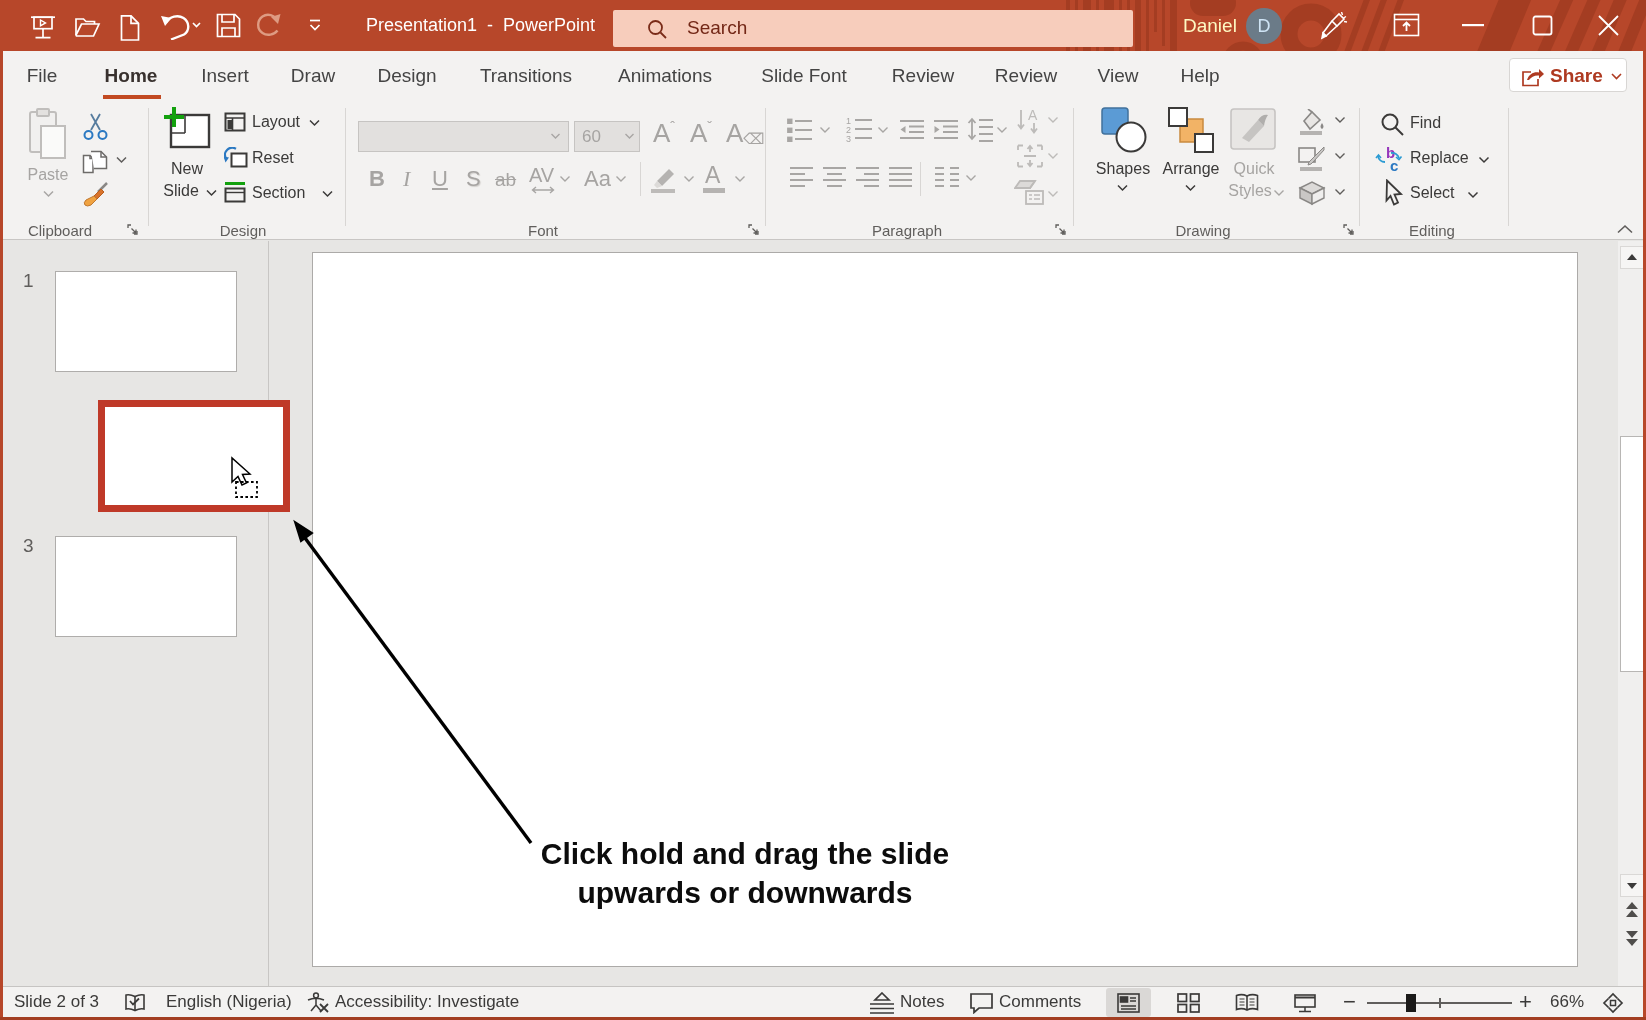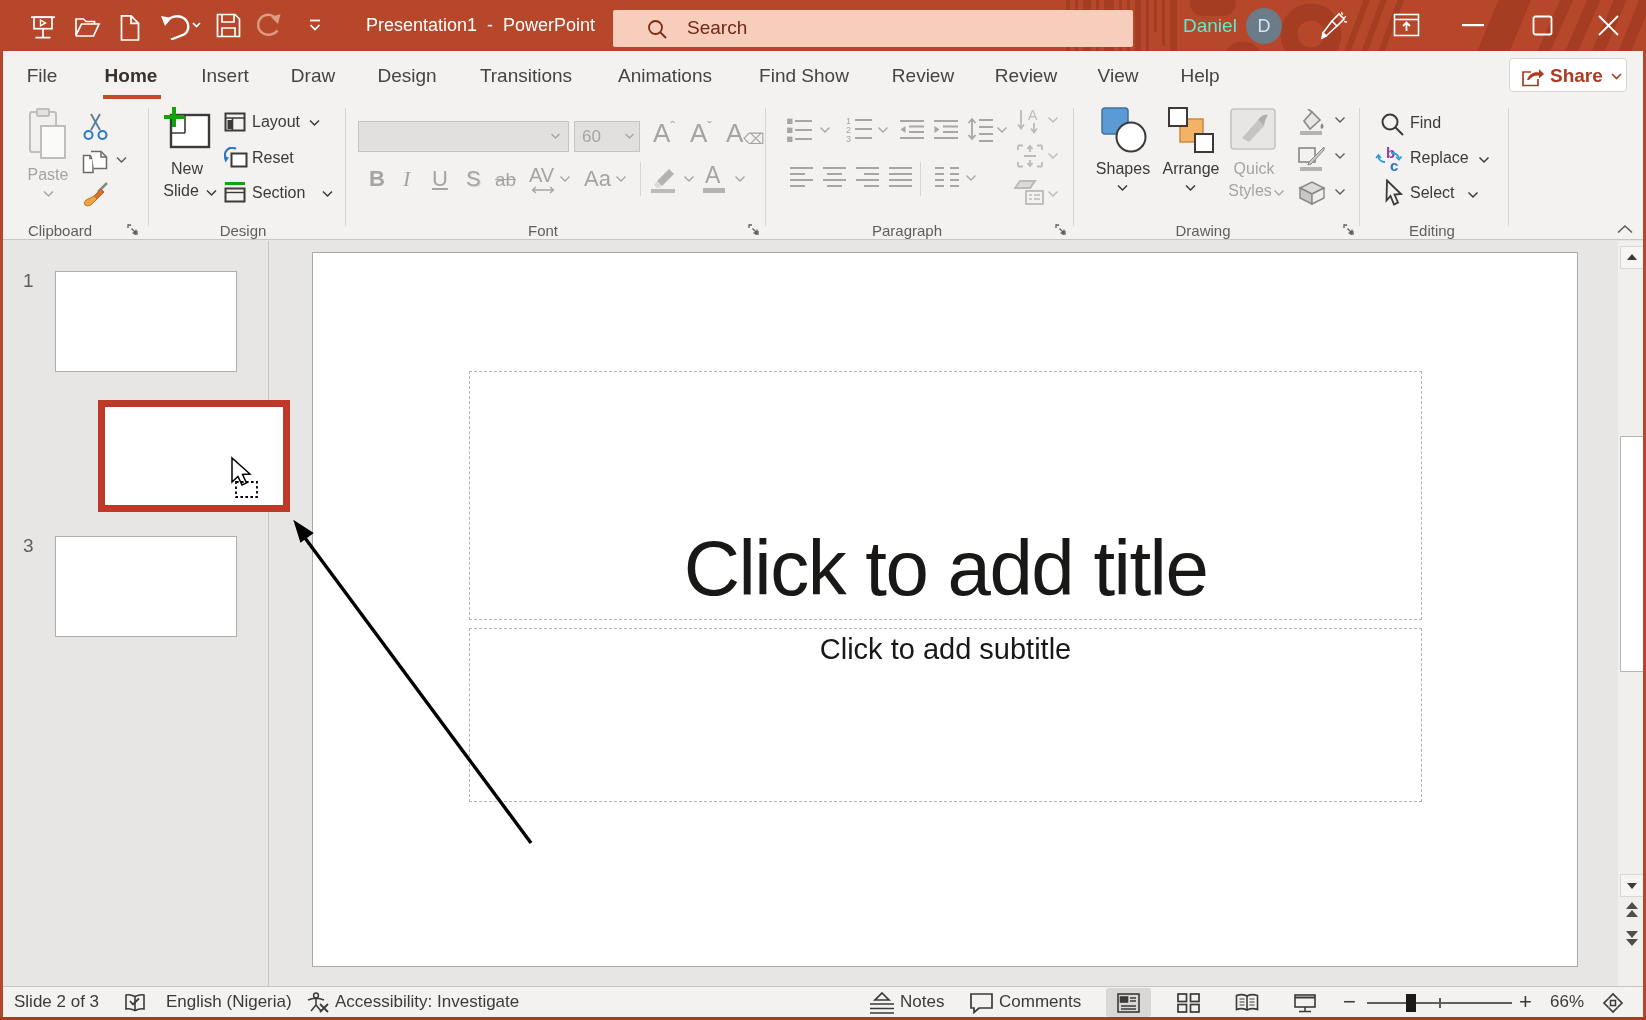--- a/index.html
+++ b/index.html
@@ -120,21 +120,21 @@
   <path d="M4.5 6 L9 10.5 L13.5 6"></path>
 </svg>
 <div id="titletext" style="left:366px">Presentation1&nbsp;&nbsp;-&nbsp;&nbsp;PowerPoint</div>
 <div id="search">
   <svg class="abs" style="left:33px;top:8px" width="22" height="22" viewBox="0 0 22 22" fill="none" stroke="#7A2B18" stroke-width="1.8">
     <circle cx="9.5" cy="9.5" r="6.5"></circle>
     <path d="M14.5 14.5 L20 20"></path>
   </svg>
   <div class="stext">Search</div>
 </div>
-<div class="abs" style="left:1183px;top:0;height:42px;line-height:51px;color:#5eead4;font-size:19px">Daniel</div>
+<div class="abs" style="left:1183px;top:0;height:42px;line-height:51px;color:#fef9c3;font-size:19px">Daniel</div>
 <div class="abs" style="left:1246px;top:8px;width:36px;height:36px;border-radius:50%;background:#6B7B88;color:#CFE4F5;text-align:center;line-height:36px;font-size:18px">D</div>
 <svg class="abs" style="left:1318px;top:12px" width="30" height="28" viewBox="0 0 30 28" fill="none" stroke="#fff" stroke-width="1.6">
   <path d="M14 9 L21 2 L26 7 L19 14 Z"></path>
   <path d="M14 9 L5 21 L8 24 L19 14"></path>
   <path d="M5 21 L8 24 L4 26 Z" fill="#fff"></path>
   <path d="M23.5 0 L24.5 3 M28 4.5 L25.5 6 M29 10 L26 9.5" stroke-width="1.4"></path>
 </svg>
 <svg class="abs" style="left:1393px;top:13px" width="27" height="25" viewBox="0 0 27 25" fill="none" stroke="#fff" stroke-width="1.6">
   <rect x="1.5" y="1.5" width="24" height="21"></rect>
   <path d="M1.5 6.5 H25.5"></path>
@@ -151,21 +151,21 @@
     </svg>
 </div>
 <div id="tabrow">
   <div class="tab" style="left:39px;transform:translateX(-50%)">File</div>
   <div class="tab home" style="left:128px;transform:translateX(-50%)">Home</div>
   <div class="tab" style="left:222px;transform:translateX(-50%)">Insert</div>
   <div class="tab" style="left:310px;transform:translateX(-50%)">Draw</div>
   <div class="tab" style="left:404px;transform:translateX(-50%)">Design</div>
   <div class="tab" style="left:523px;transform:translateX(-50%)">Transitions</div>
   <div class="tab" style="left:662px;transform:translateX(-50%)">Animations</div>
-  <div class="tab" style="left:801px;transform:translateX(-50%)">Find Show</div>
+  <div class="tab" style="left:801px;transform:translateX(-50%)">Slide Font</div>
   <div class="tab" style="left:920px;transform:translateX(-50%)">Review</div>
   <div class="tab" style="left:1023px;transform:translateX(-50%)">Review</div>
   <div class="tab" style="left:1115px;transform:translateX(-50%)">View</div>
   <div class="tab" style="left:1197px;transform:translateX(-50%)">Help</div>
   <div id="homeline"></div>
   <div id="sharebtn">
     <svg class="abs" style="left:11px;top:7px" width="24" height="21" viewBox="0 0 24 21" fill="none" stroke="#AE3A21" stroke-width="1.7">
       <path d="M10 6 H2 V19.5 H17 V13"></path>
       <path d="M6 14 C8 8 13 5.5 18 6.5 L18 3 L23 8 L18 12.5 L18 9.5 C14 9 10 11 8 14 Z" fill="#AE3A21" stroke="none"></path>
     </svg>
@@ -499,27 +499,22 @@
       <div class="inner"></div>
     </div>
   <svg class="abs" style="left:226px;top:214px" width="48" height="52" viewBox="0 0 48 52">
     <path d="M3 3 L3 27 L9 21.5 L13 30 L17.5 28 L13.5 19.5 L21 19 Z" fill="#fff" stroke="#000" stroke-width="1.5"></path>
     <rect x="7" y="27" width="21" height="15" fill="none" stroke="#000" stroke-width="1.8" stroke-dasharray="2.6 2.4"></rect>
   </svg>
 
   <div class="thumb" style="left:52px;top:295px;width:182px;height:101px"></div>
   <div class="tnum" style="left:20px;top:294px">3</div>
   <div id="slide">
-    <div class="ph" id="title-ph">
-        <div class="t">Click to add title</div>
-      </div>
-    <div class="ph" id="sub-ph">
-        <div class="t">Click to add subtitle</div>
-      </div>
   </div>
+  <div id="anno">Click hold and drag the slide<br>upwards or downwards</div>
   <div id="vscroll">
     <div class="sbtn" style="top:5px"><svg width="22" height="21" viewBox="0 0 22 21">
           <path d="M11 7 L16 13 L6 13 Z" fill="#3B3A39"></path>
         </svg></div>
     <div id="vthumb"></div>
     <div class="sbtn" style="top:633px"><svg width="22" height="21" viewBox="0 0 22 21">
           <path d="M11 14 L16 8 L6 8 Z" fill="#3B3A39"></path>
         </svg></div>
     <svg class="abs" style="left:4px;top:660px" width="20" height="46" viewBox="0 0 20 46" fill="#4F4D4B">
       <path d="M10 1 L16 8 H4 Z"></path>

